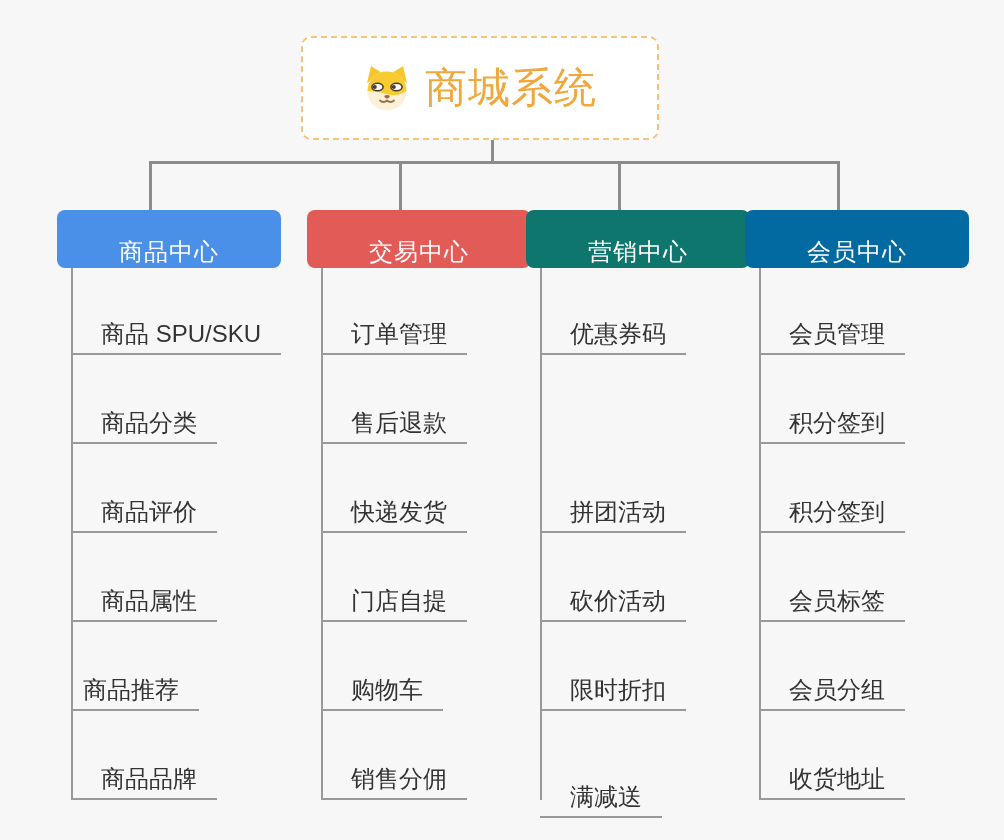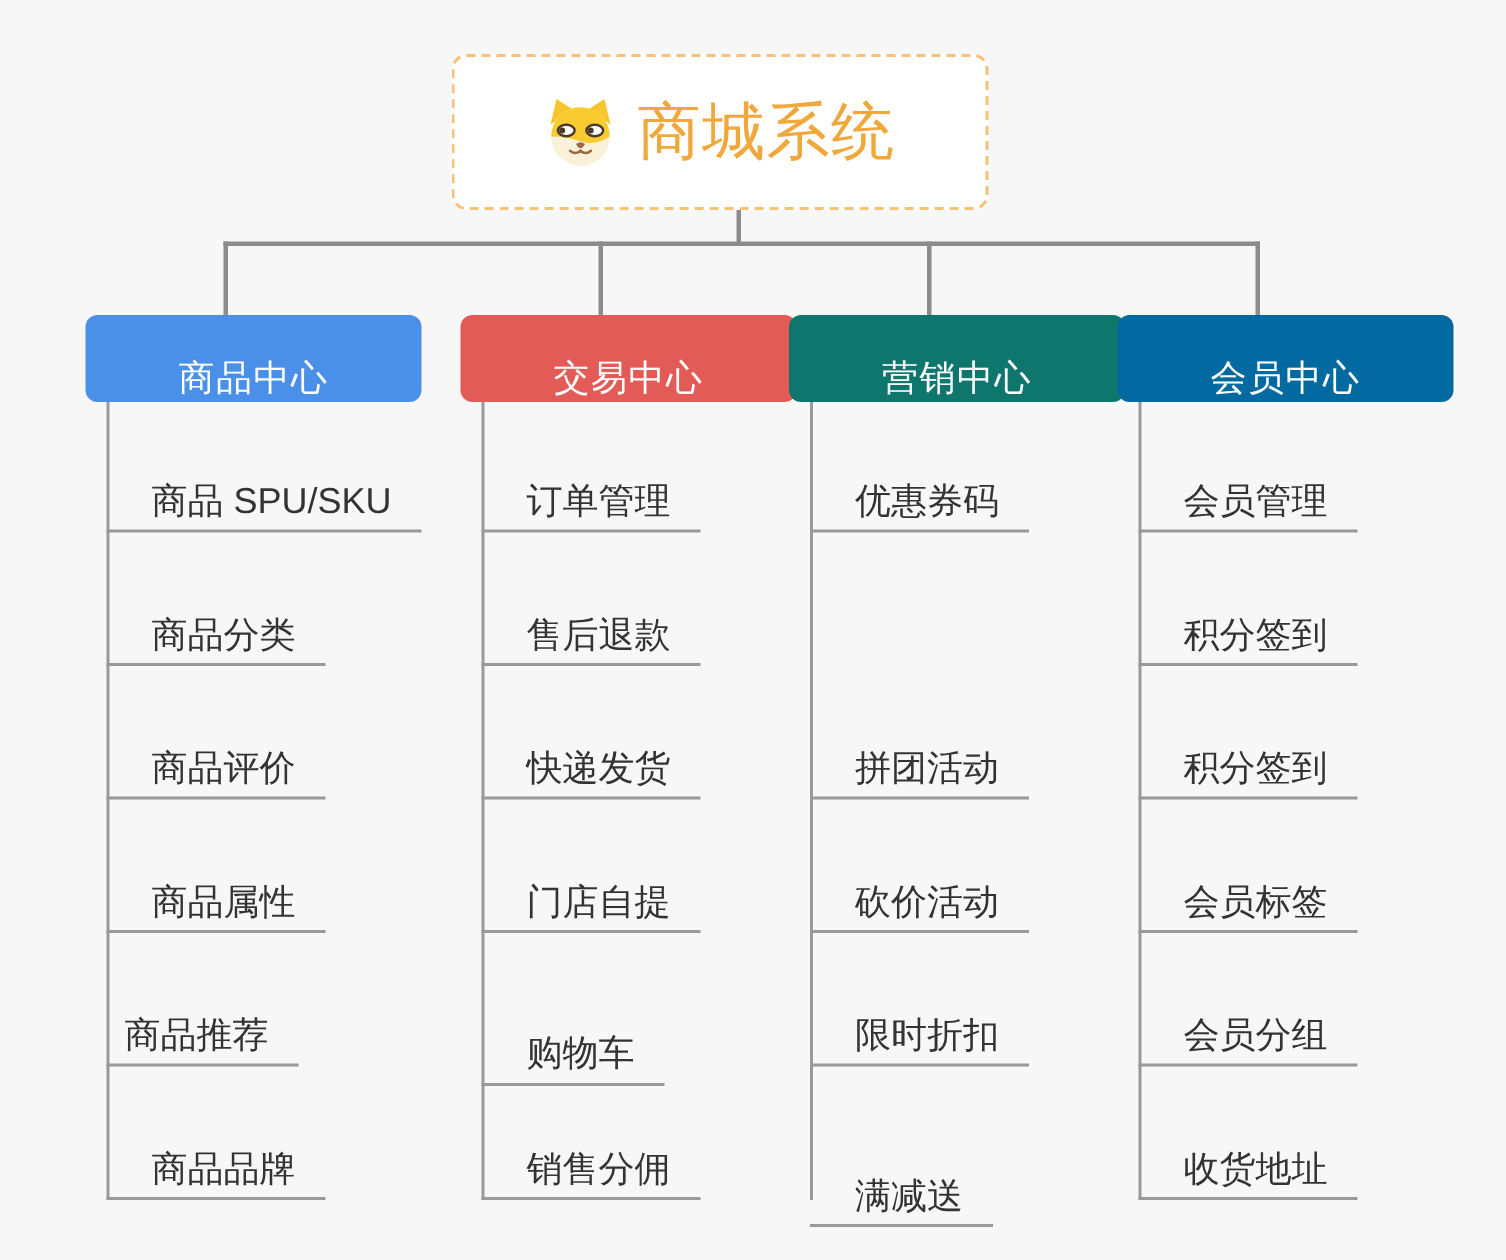--- a/index.html
+++ b/index.html
@@ -117,21 +117,21 @@
   </div>
       <div class="item" style="top: 283px;">
     <span>快递发货</span>
   </div>
       <div class="item" style="top: 194px;">
     <span>售后退款</span>
   </div>
       <div class="item" style="top: 372px;">
     <span>门店自提</span>
   </div>
-      <div class="item" style="top: 474px; align-items: center;">
+      <div class="item" style="top: 461px;">
     <span>购物车</span>
   </div>
       <div class="item" style="top: 550px;">
     <span>销售分佣</span>
   </div>
     </div>
     <div class="connector drop" style="left: 618px;"></div>
     <div class="branch" style="left: 526px;">
     <div class="branch-header" style="background: #0f766e;">
       <span>营销中心</span>

